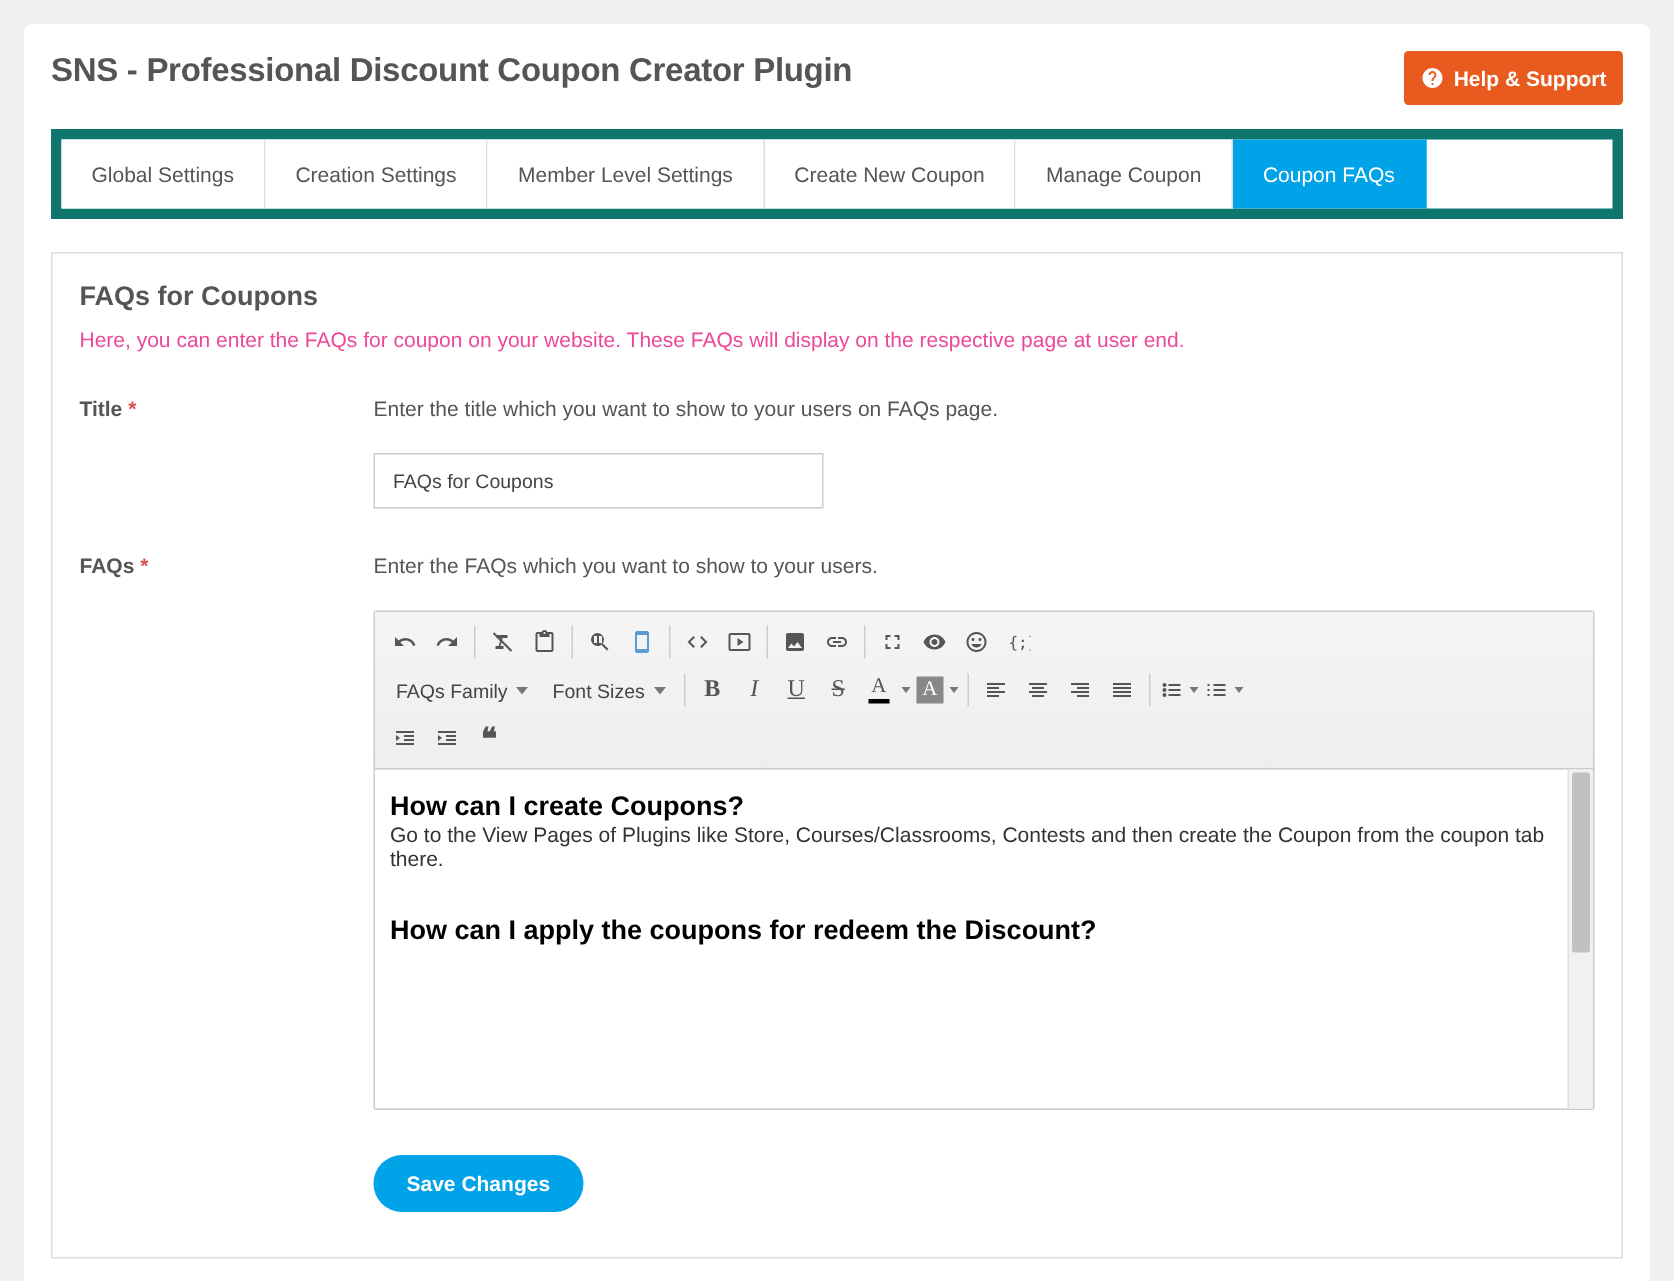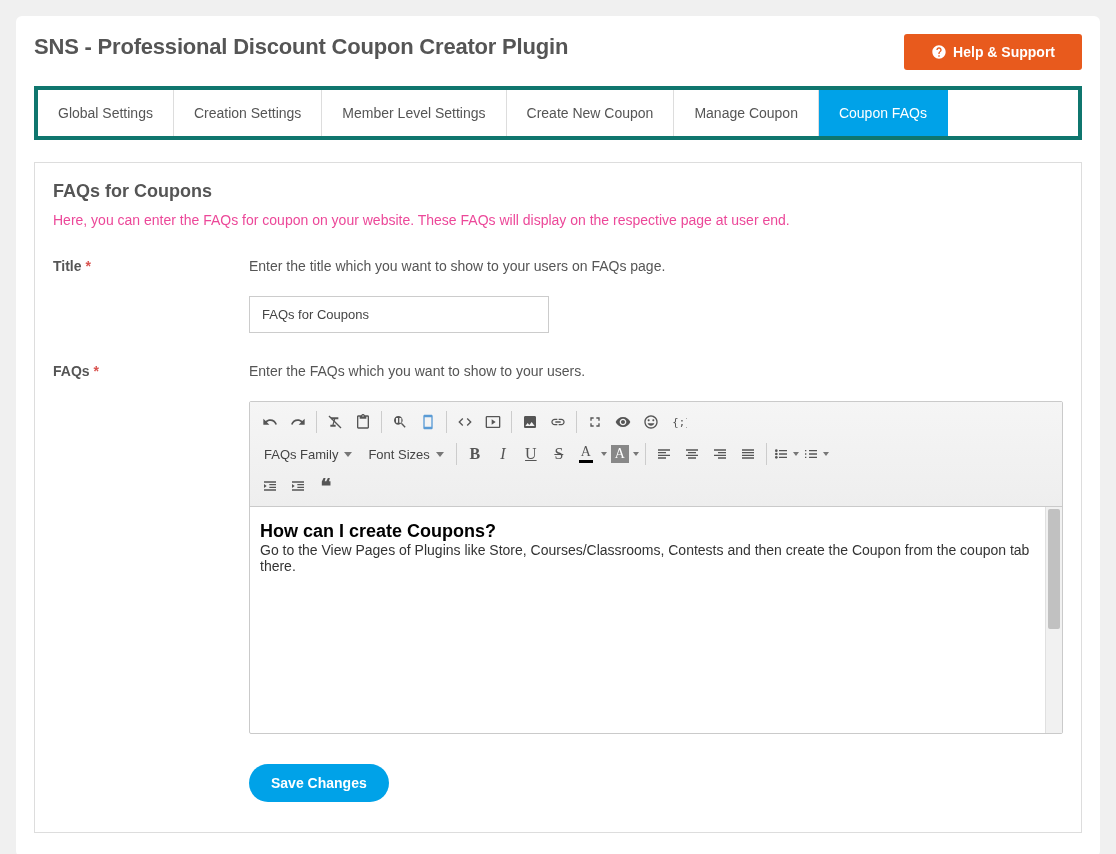--- a/index.html
+++ b/index.html
@@ -27,31 +27,31 @@
   font-size: 22px;
   font-weight: 700;
   color: #555;
   letter-spacing: -0.2px;
 }
 .help-btn {
   background: #e85a1d;
   color: #fff;
   font-weight: 700;
   font-size: 14px;
-  padding: 10px 27px;
+  padding: 10px 11px;
   border-radius: 3px;
   display: inline-flex;
   align-items: center;
   gap: 6px;
   cursor: pointer;
 }
 .help-btn svg { width: 16px; height: 16px; fill: #fff; }
 .tabs {
   display: flex;
-  border: 4px solid #0f766e;
+  border: 7px solid #0f766e;
 }
 .tab {
   padding: 15px 20px;
   font-size: 14px;
   color: #555;
   border-right: 1px solid #ddd;
   cursor: pointer;
   background: #fff;
 }
 .tab.active {
@@ -433,20 +433,21 @@
                   </svg>
                 </span>
               <span class="tb-btn" style="font-family:Georgia,serif;font-size:20px;font-weight:700;">❝</span>
             </div>
           </div>
 
           <div class="editor-body-wrap">
             <div class="editor-body" contenteditable="true" style="">
               <h3>How can I create Coupons?</h3>
               <p>Go to the View Pages of Plugins like Store, Courses/Classrooms, Contests and then create the Coupon from the coupon tab there.</p>
+              <h3 style="margin-bottom:8px;">How can I apply the coupons for redeem the Discount?</h3>
             </div>
             <div class="editor-scrollbar">
               <div class="thumb"></div>
             </div>
           </div>
         </div>
 
       </div>
     </div>
 

